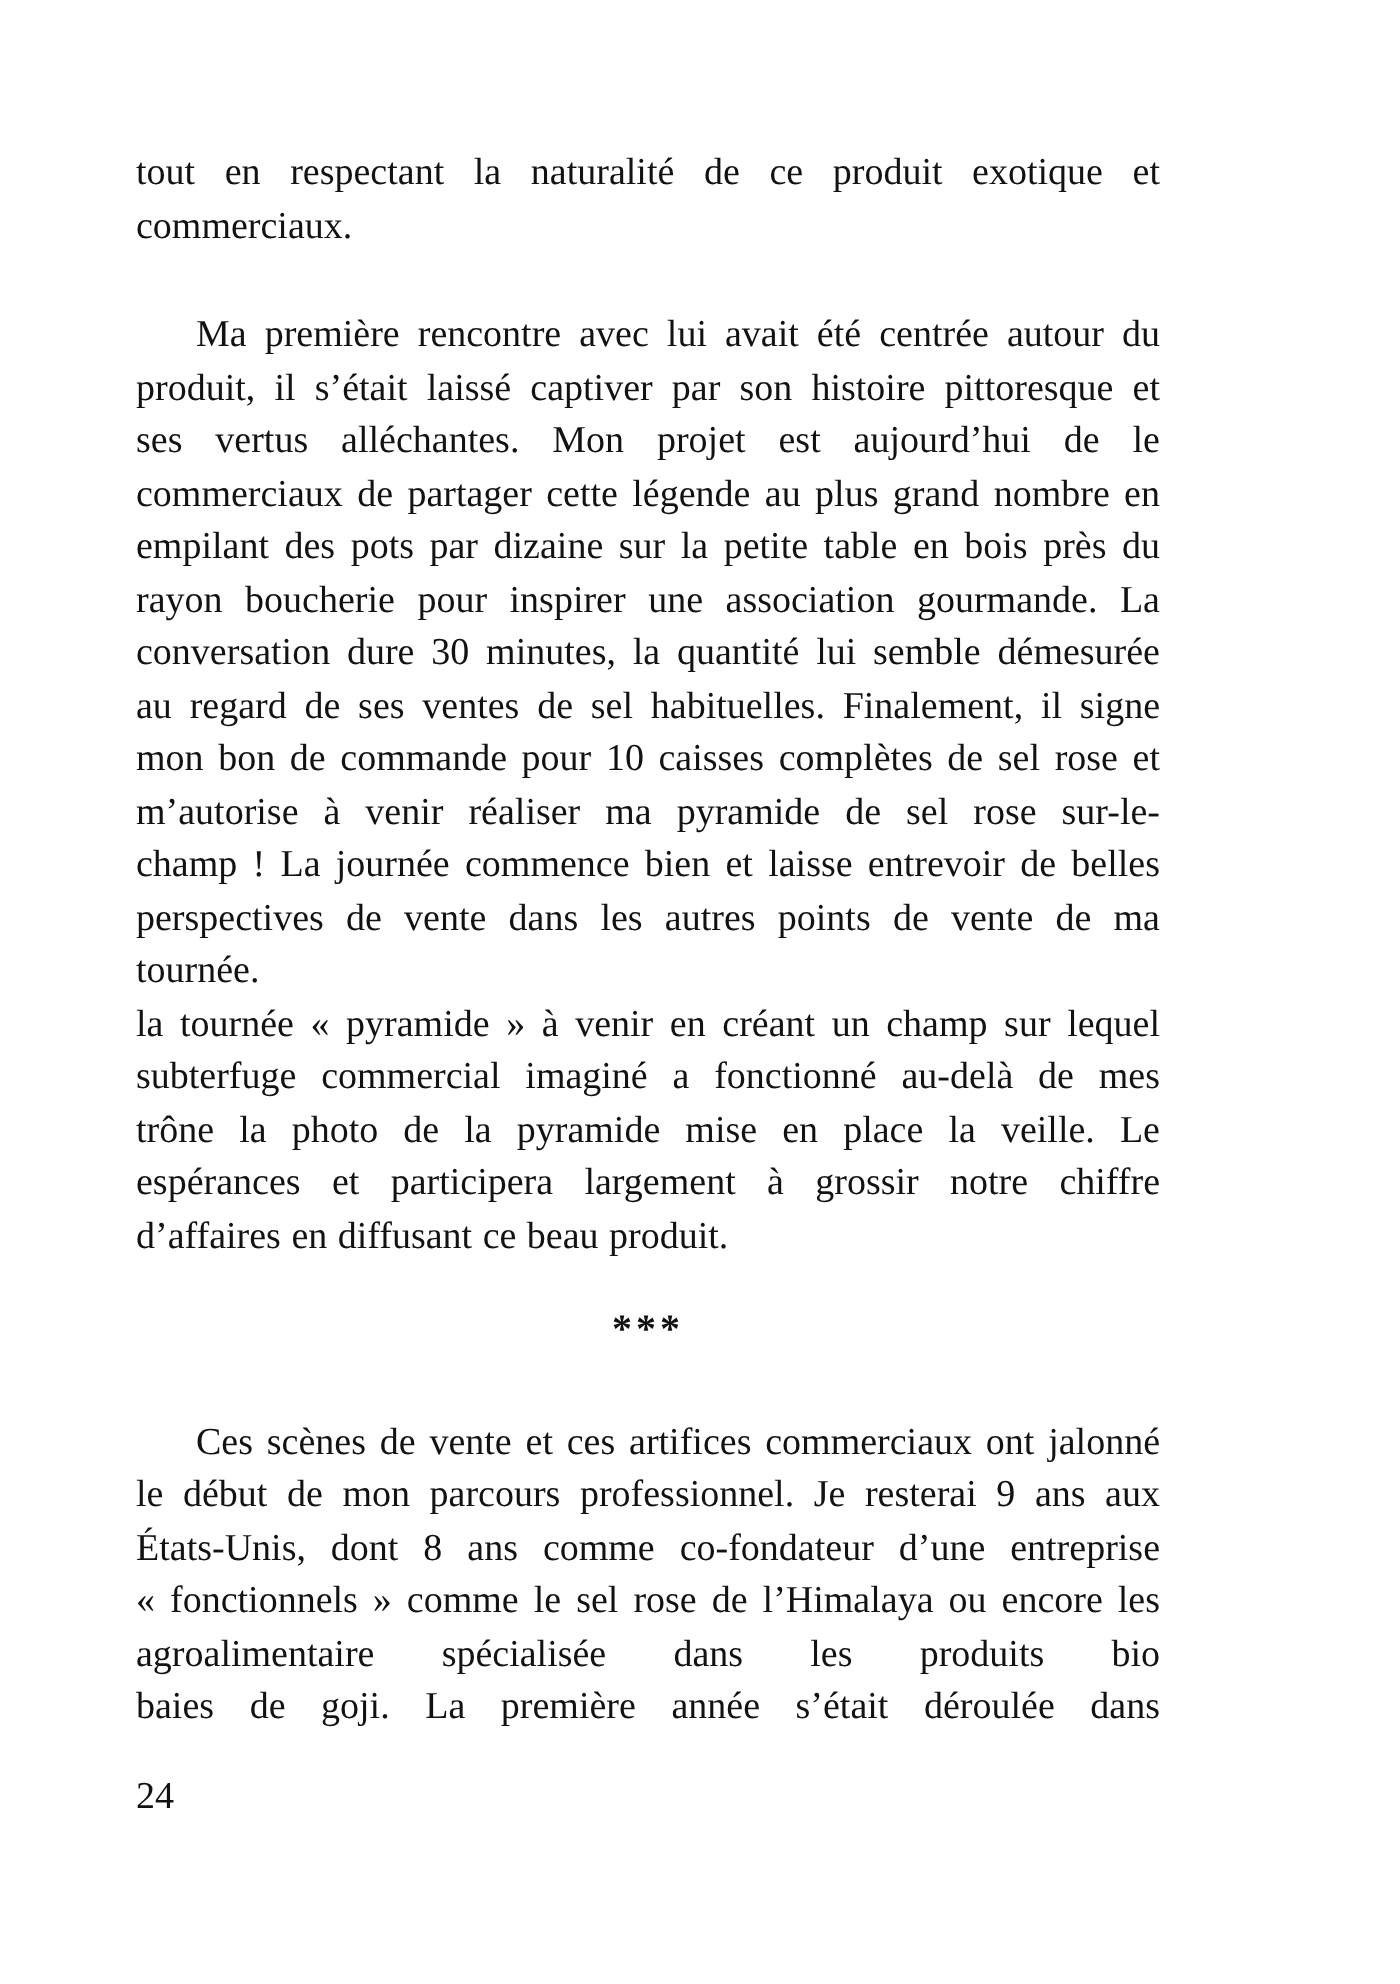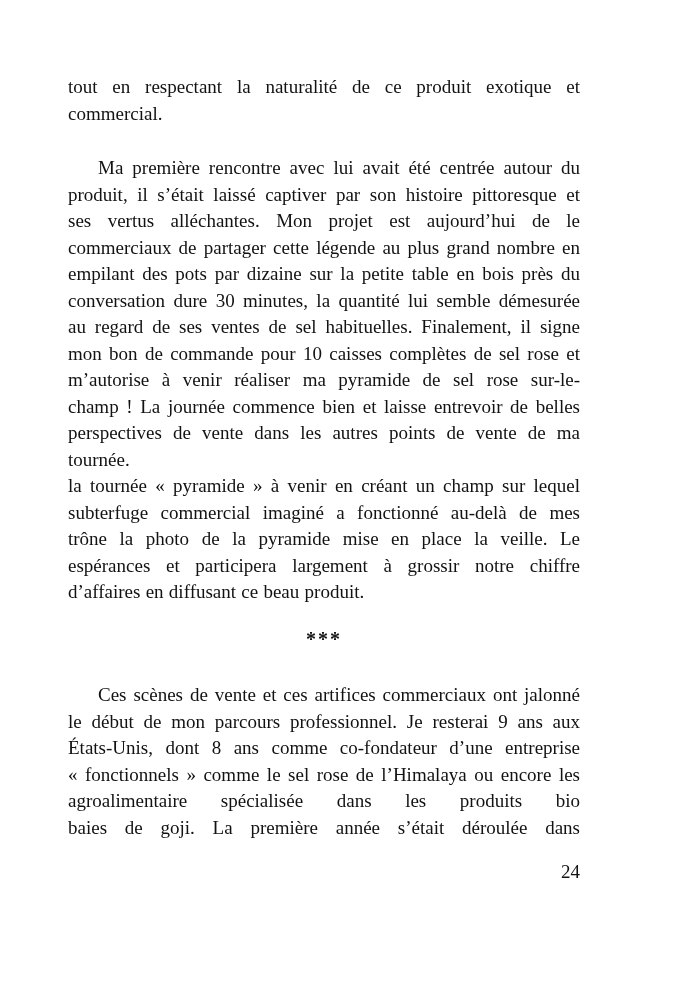--- a/index.html
+++ b/index.html
@@ -46,39 +46,40 @@
     font-weight: bold;
     line-height: 26.5px;
     text-align: center;
     letter-spacing: 2px;
     margin: 20px 0 30px 0;
   }
   .page-number {
     font-size: 19px;
     line-height: 26.5px;
     margin-top: 18px;
-    text-align: right;
+    text-align: left;
   }
 </style>
 </head>
 <body>
 
 <div class="page">
 
   <div class="para">
     <div class="line">tout en respectant la naturalité de ce produit exotique et</div>
-    <div class="line end">commercial.</div>
+    <div class="line end">commerciaux.</div>
   </div>
 
   <div class="para spaced">
     <div class="line first">Ma première rencontre avec lui avait été centrée autour du</div>
     <div class="line">produit, il s’était laissé captiver par son histoire pittoresque et</div>
     <div class="line">ses vertus alléchantes. Mon projet est aujourd’hui de le</div>
     <div class="line">commerciaux de partager cette légende au plus grand nombre en</div>
     <div class="line">empilant des pots par dizaine sur la petite table en bois près du</div>
+    <div class="line">rayon boucherie pour inspirer une association gourmande. La</div>
     <div class="line">conversation dure 30 minutes, la quantité lui semble démesurée</div>
     <div class="line">au regard de ses ventes de sel habituelles. Finalement, il signe</div>
     <div class="line">mon bon de commande pour 10 caisses complètes de sel rose et</div>
     <div class="line">m’autorise à venir réaliser ma pyramide de sel rose sur-le-</div>
     <div class="line">champ ! La journée commence bien et laisse entrevoir de belles</div>
     <div class="line">perspectives de vente dans les autres points de vente de ma</div>
     <div class="line end">tournée.</div>
   </div>
 
   <div class="para">

